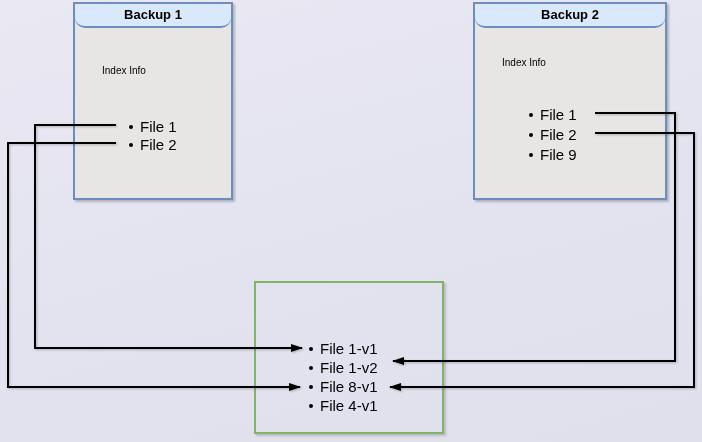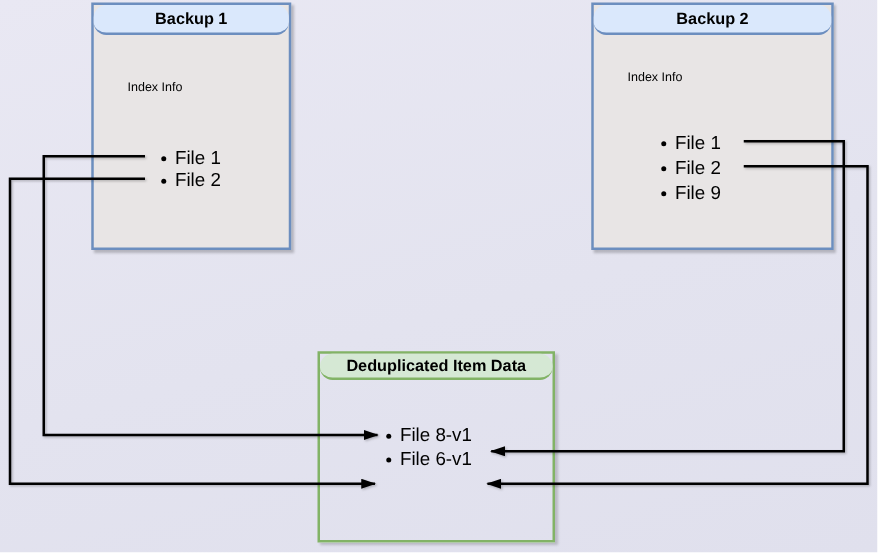--- a/index.html
+++ b/index.html
@@ -58,24 +58,25 @@
     <div class="node-header">Backup 2</div>
     <div class="index-label">Index Info</div>
     <ul class="file-list">
       <li>File 1</li>
       <li>File 2</li>
       <li>File 9</li>
     </ul>
   </div>
 
   <div class="node" id="dedup">
-    <div class="node-header">Deduplicated Item Data</div>
     <ul class="file-list">
+      <li>File 1-v1</li>
+      <li>File 1-v2</li>
       <li>File 8-v1</li>
-      <li>File 6-v1</li>
+      <li>File 4-v1</li>
     </ul>
   </div>
 
   <svg class="connectors" viewBox="0 0 702 442" xmlns="http://www.w3.org/2000/svg">
     <defs>
       <marker id="arrow" viewBox="0 0 12 8" refX="11" refY="4" markerWidth="12" markerHeight="8" markerUnits="userSpaceOnUse" orient="auto">
         <path d="M0,0 L12,4 L0,8 Z"></path>
       </marker>
     </defs>
     <polyline points="116,125 35,125 35,348 302,348" marker-end="url(#arrow)"></polyline>

